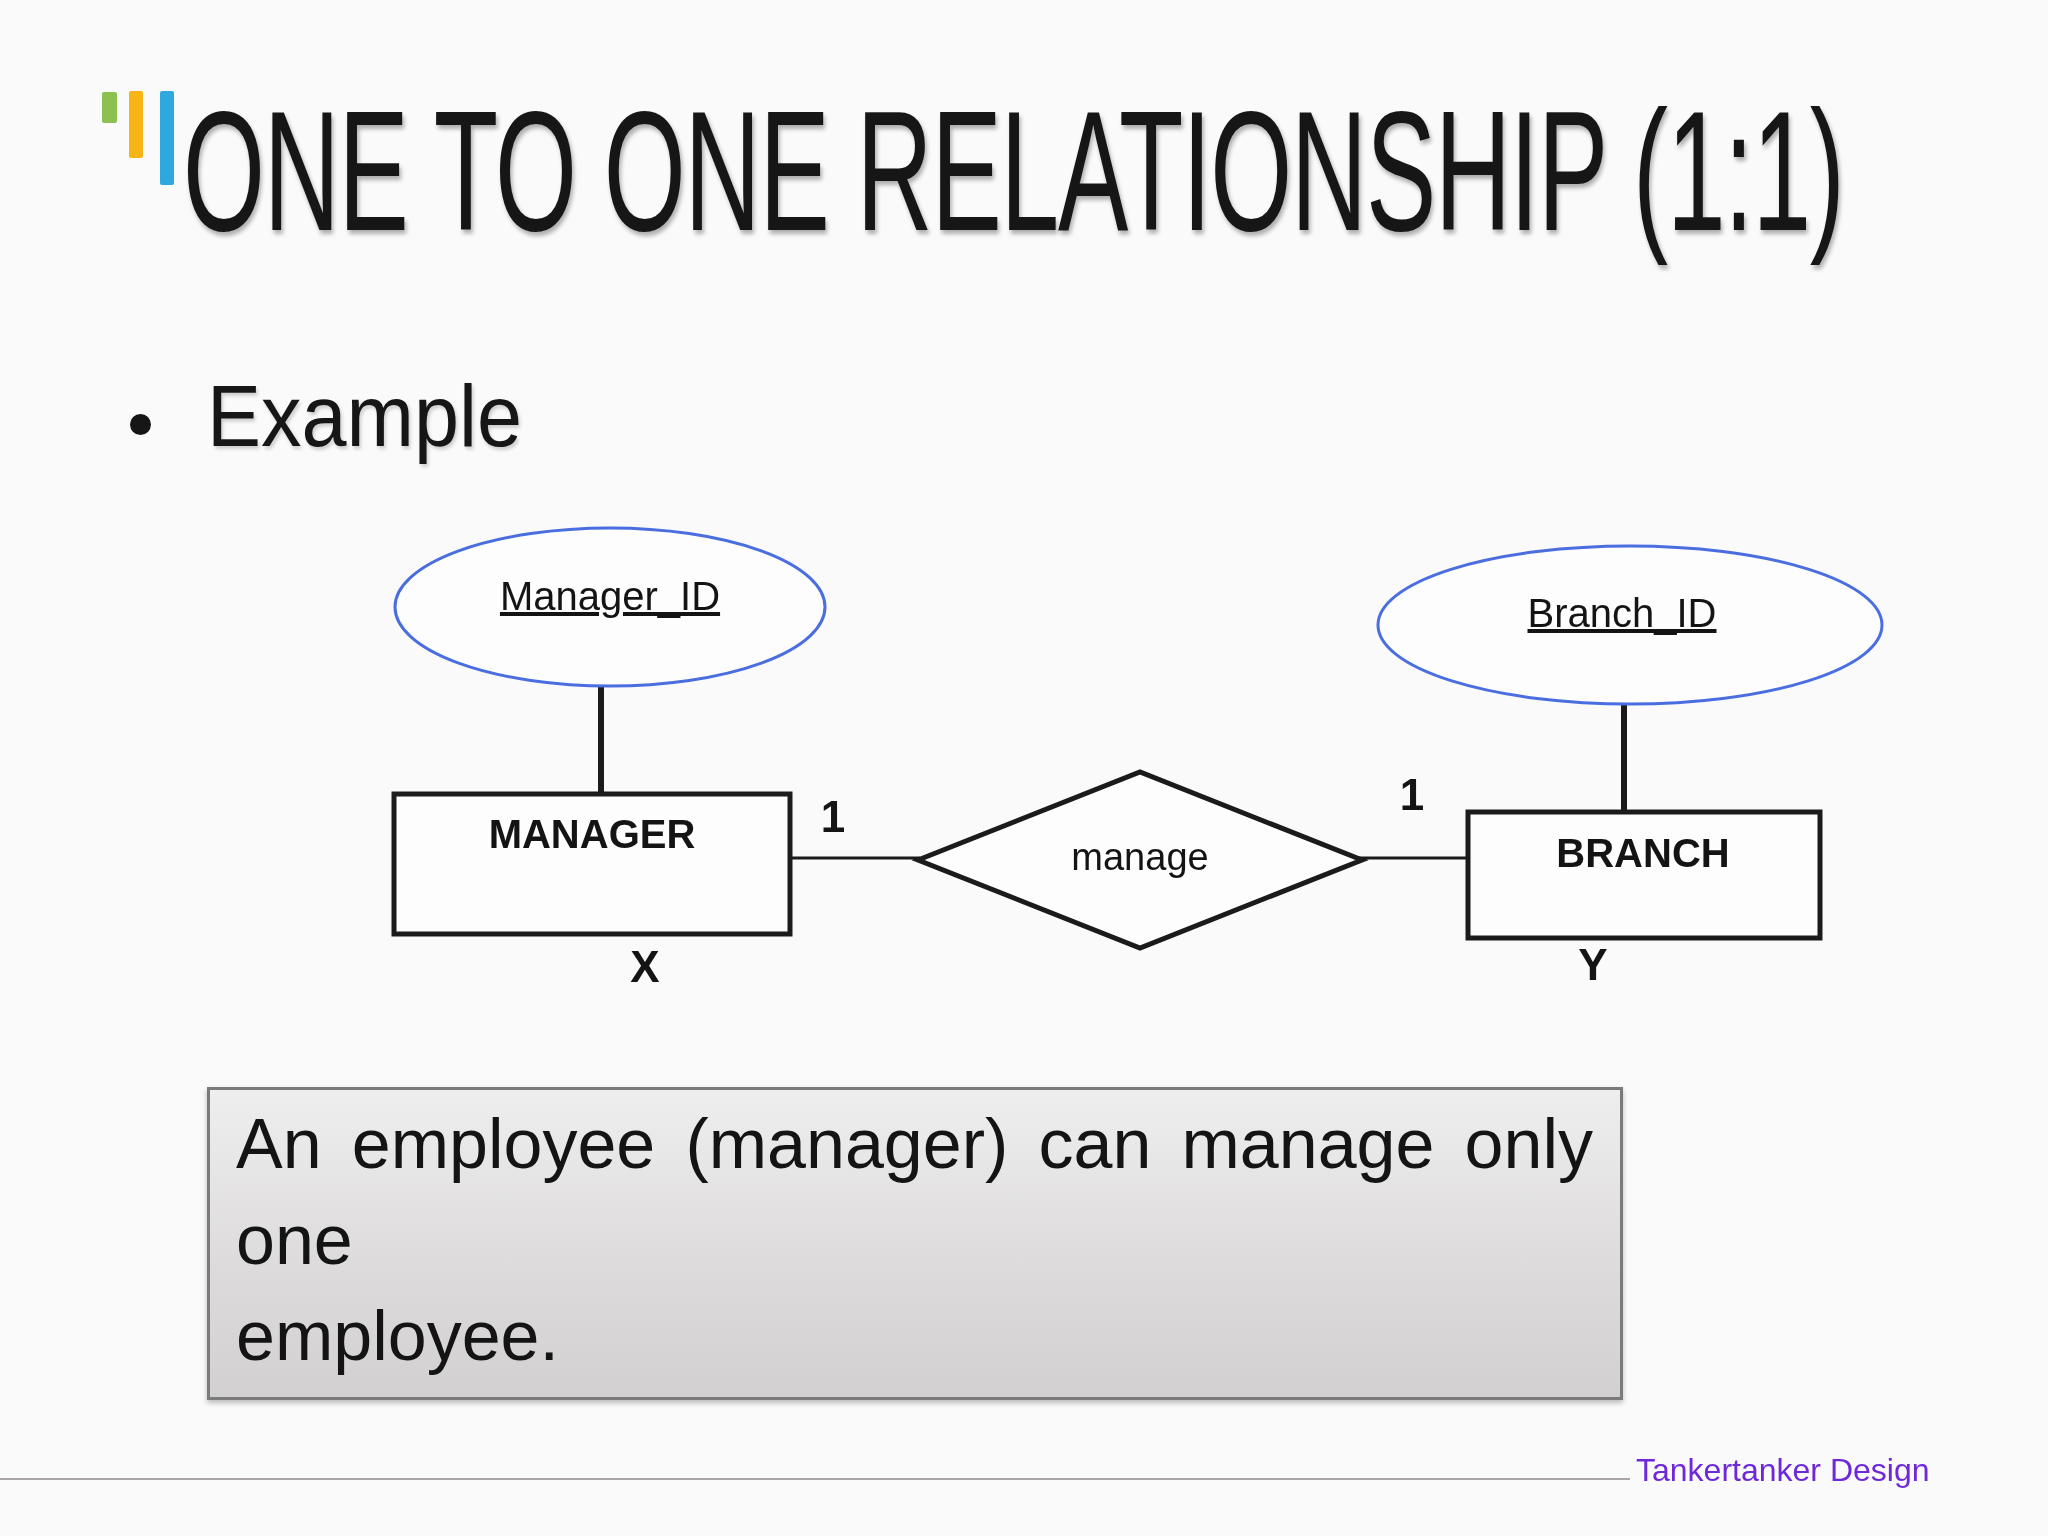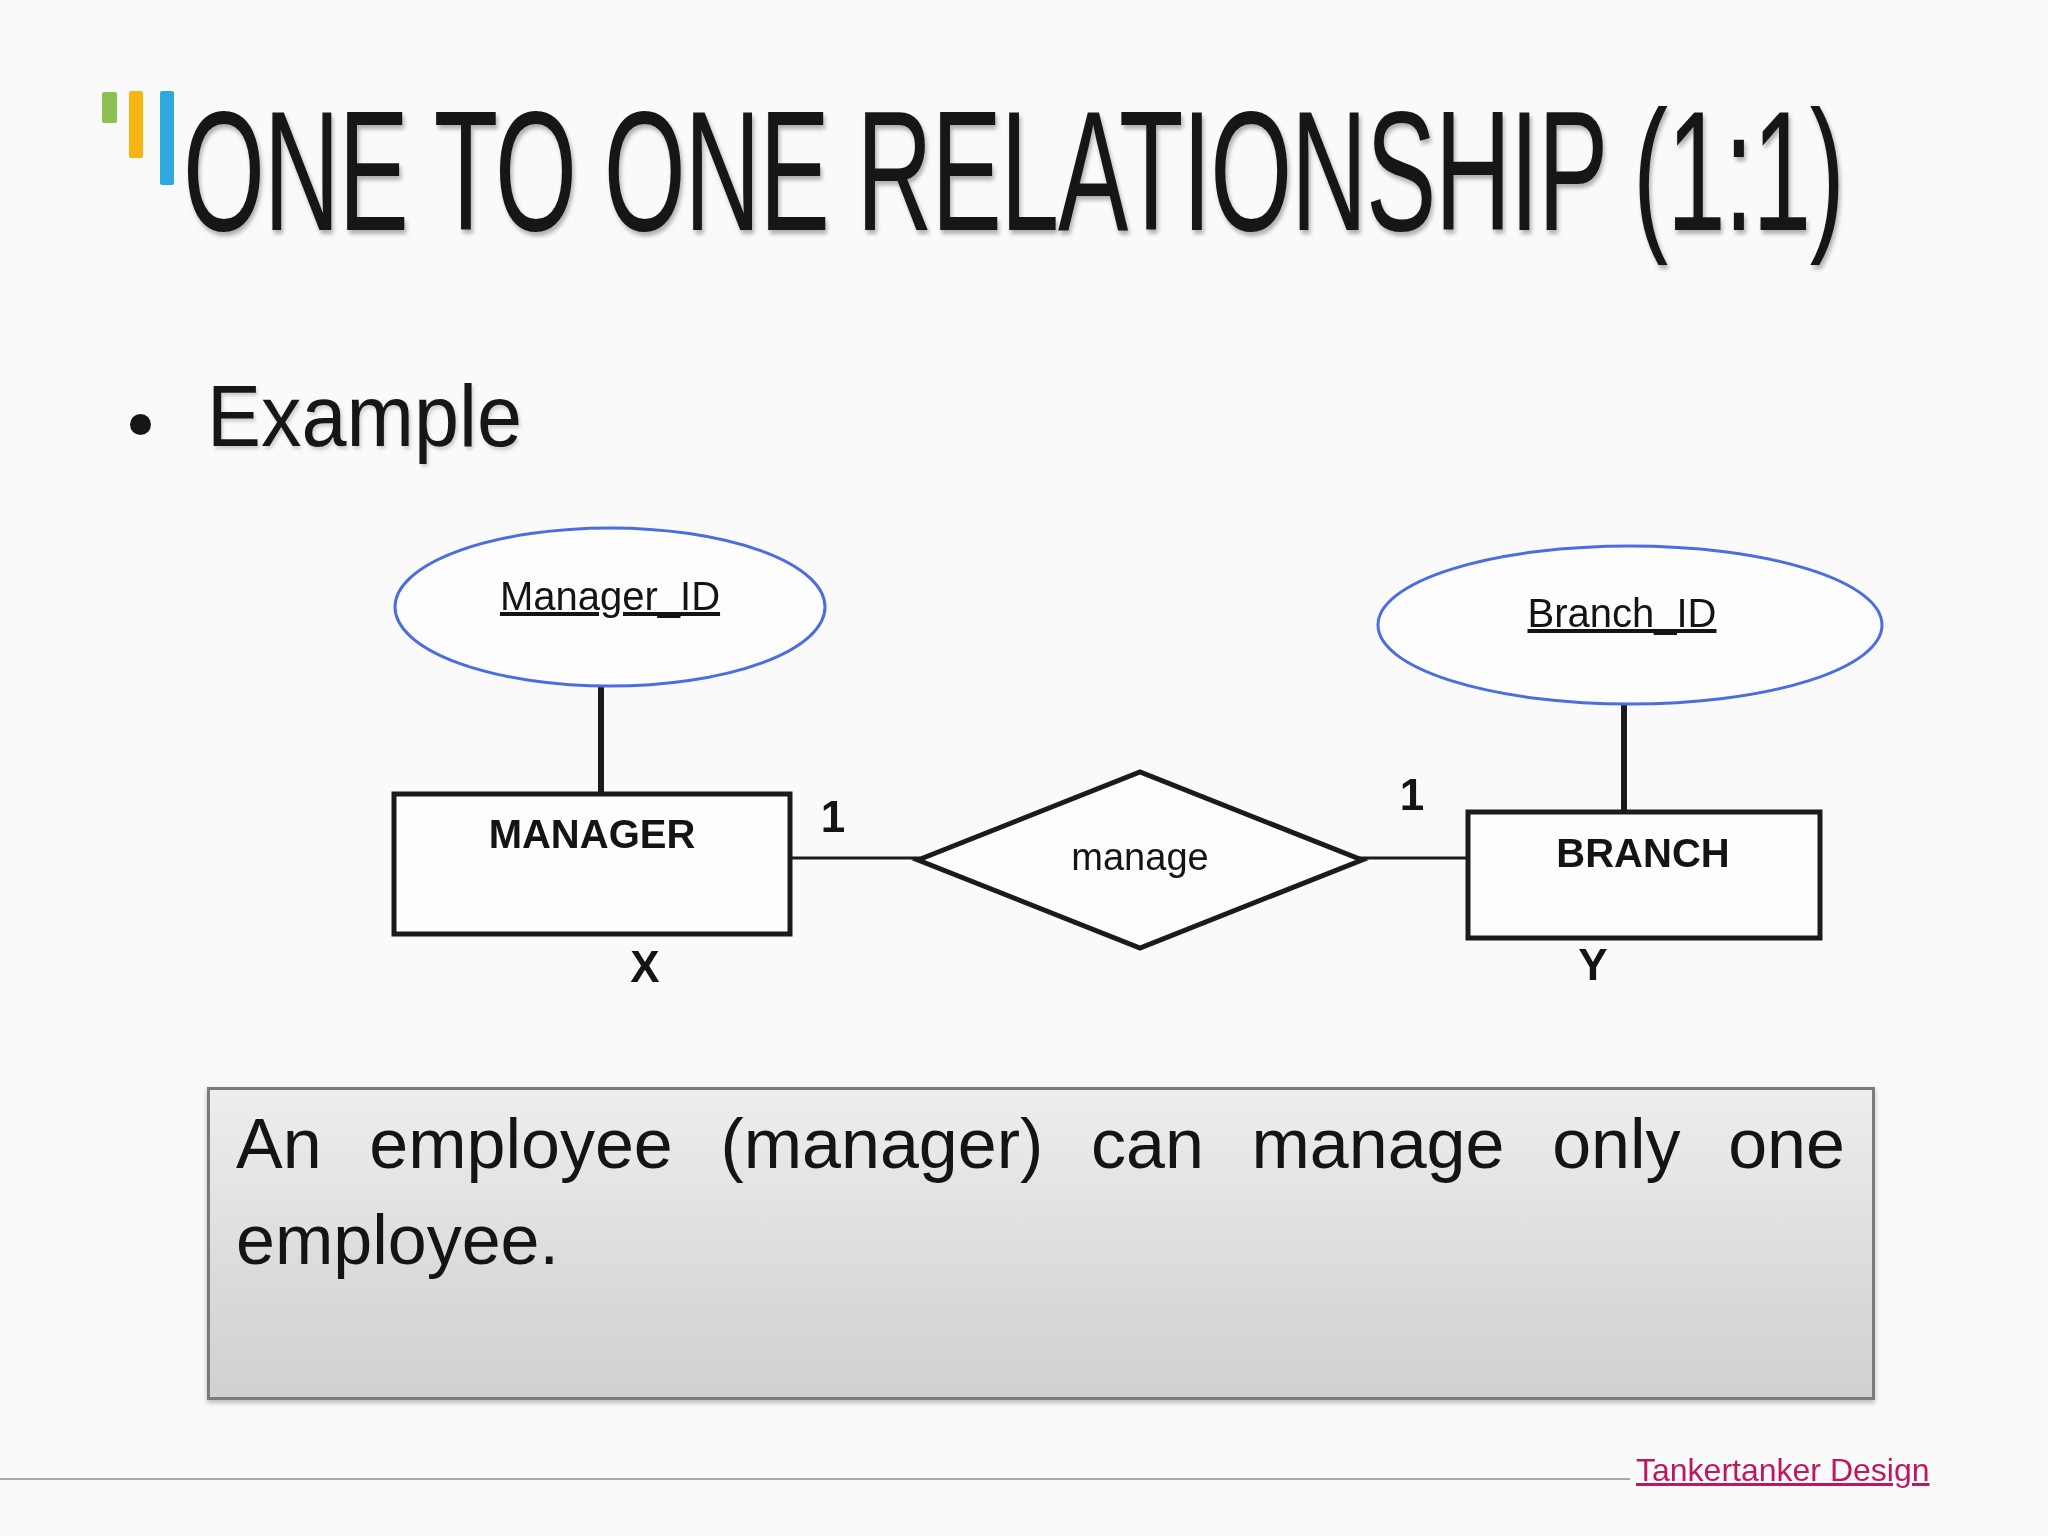--- a/index.html
+++ b/index.html
@@ -36,34 +36,34 @@
   .diagram { position: absolute; left: 0; top: 520px; width: 2048px; height: 480px; }
   .diagram text { fill: #141414; }
   .attr-text { font-size: 40px; }
   .entity-text { font-size: 40px; font-weight: bold; }
   .rel-text { font-size: 38px; }
   .card-text { font-size: 44px; font-weight: bold; }
   .note-text { font-size: 44px; font-weight: bold; }
 
   
   .explain-box {
-    position: absolute; left: 207px; top: 1087px; width: 1668px; height: 313px;
+    position: absolute; left: 207px; top: 1087px; width: 1416px; height: 313px;
     box-sizing: border-box;
     border: 3px solid #7b7b7b;
     background: linear-gradient(180deg, #efeeee 0%, #dcdada 60%, #d2d0d0 100%);
     padding: 6px 27px 0 26px;
     box-shadow: 0 3px 5px rgba(0,0,0,0.25);
     color: #141414;
   }
   .exp-line { font-size: 70px; line-height: 96px; white-space: normal; }
   .exp-line.justify { text-align: justify; text-align-last: justify; }
 
   
   .footer-line { position: absolute; left: 0; top: 1478px; width: 1630px; height: 2px; background: #aaa6a8; }
-  .footer-text { position: absolute; left: 1636px; top: 1452px; font-size: 32px; color: #be185d; white-space: nowrap; text-decoration: underline; }
+  .footer-text { position: absolute; left: 1636px; top: 1452px; font-size: 32px; color: #6d28d9; white-space: nowrap; }
 </style>
 </head>
 <body>
 
 <div class="slide">
 
   <svg class="logo" viewBox="0 0 80 100" aria-hidden="true">
     <rect x="2" y="4" width="15" height="31" rx="2" fill="#8CC152"></rect>
     <rect x="29" y="3" width="14" height="67" rx="2" fill="#F7B515"></rect>
     <rect x="60" y="3" width="14" height="94" rx="2" fill="#2FA8E0"></rect>

